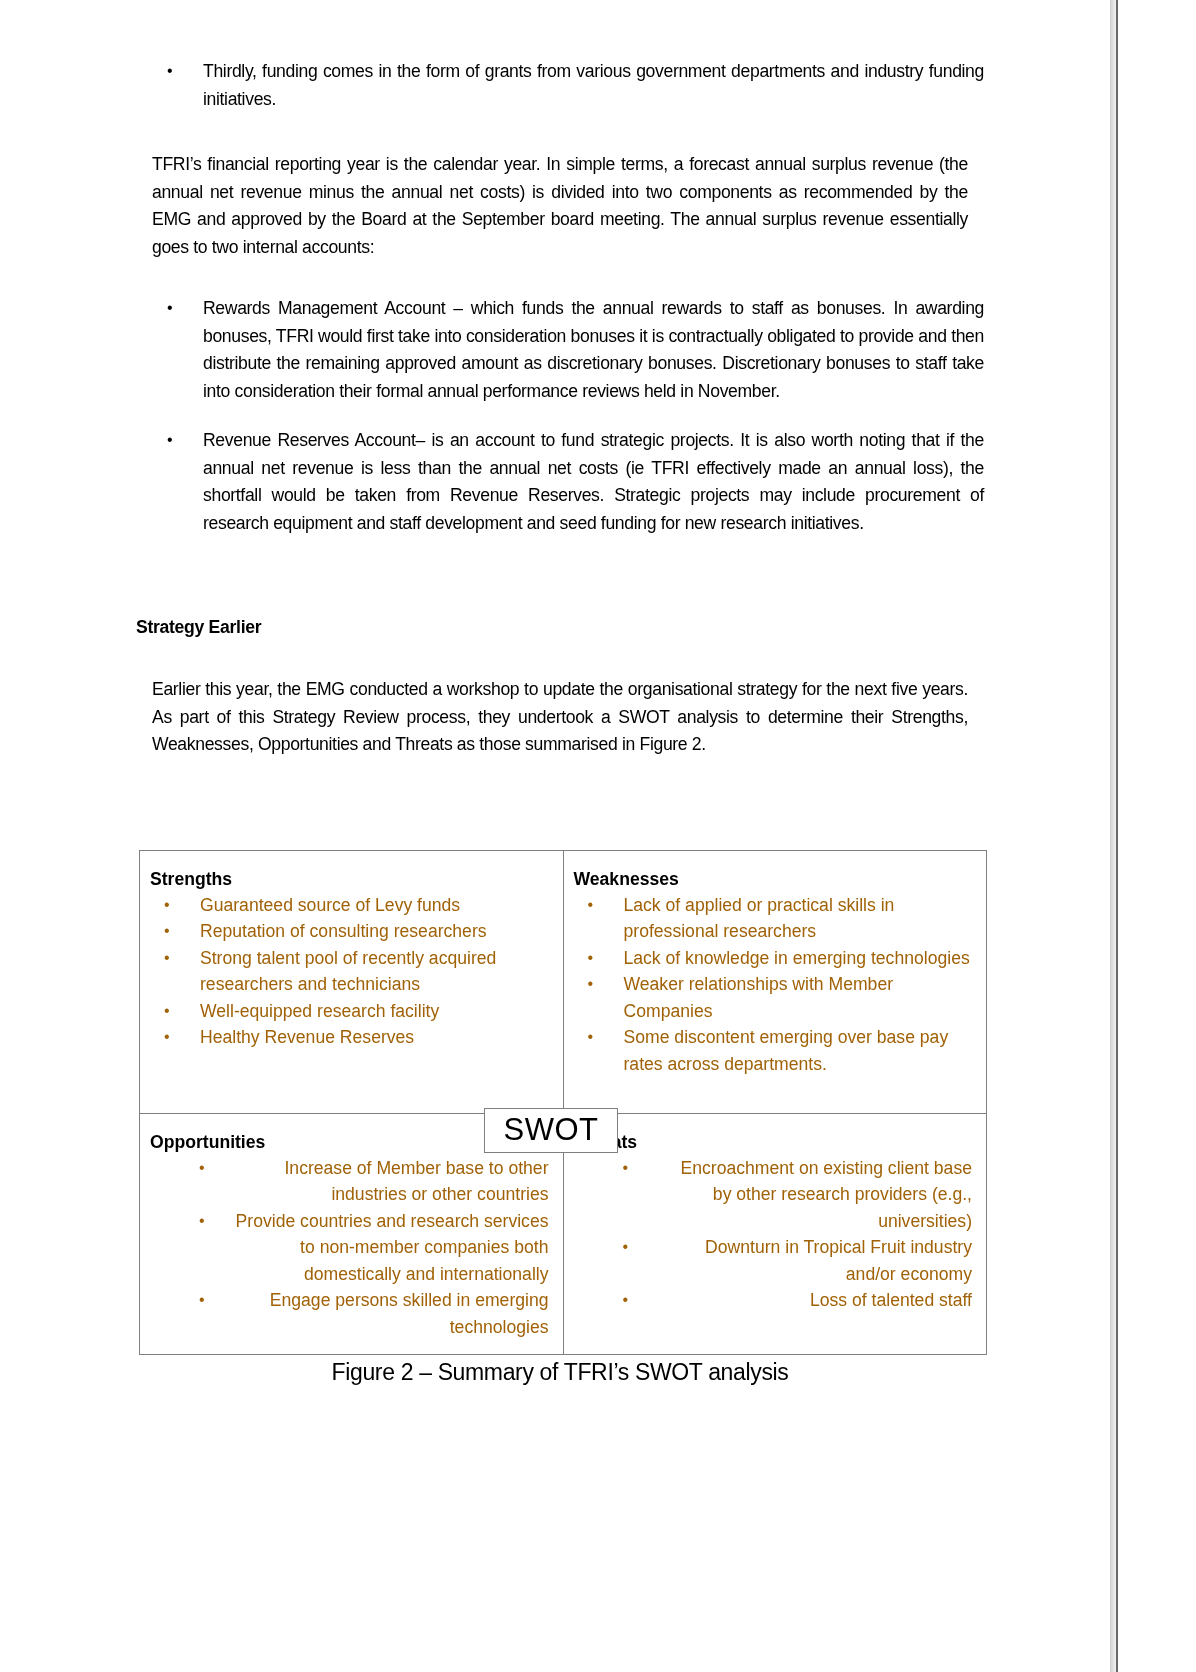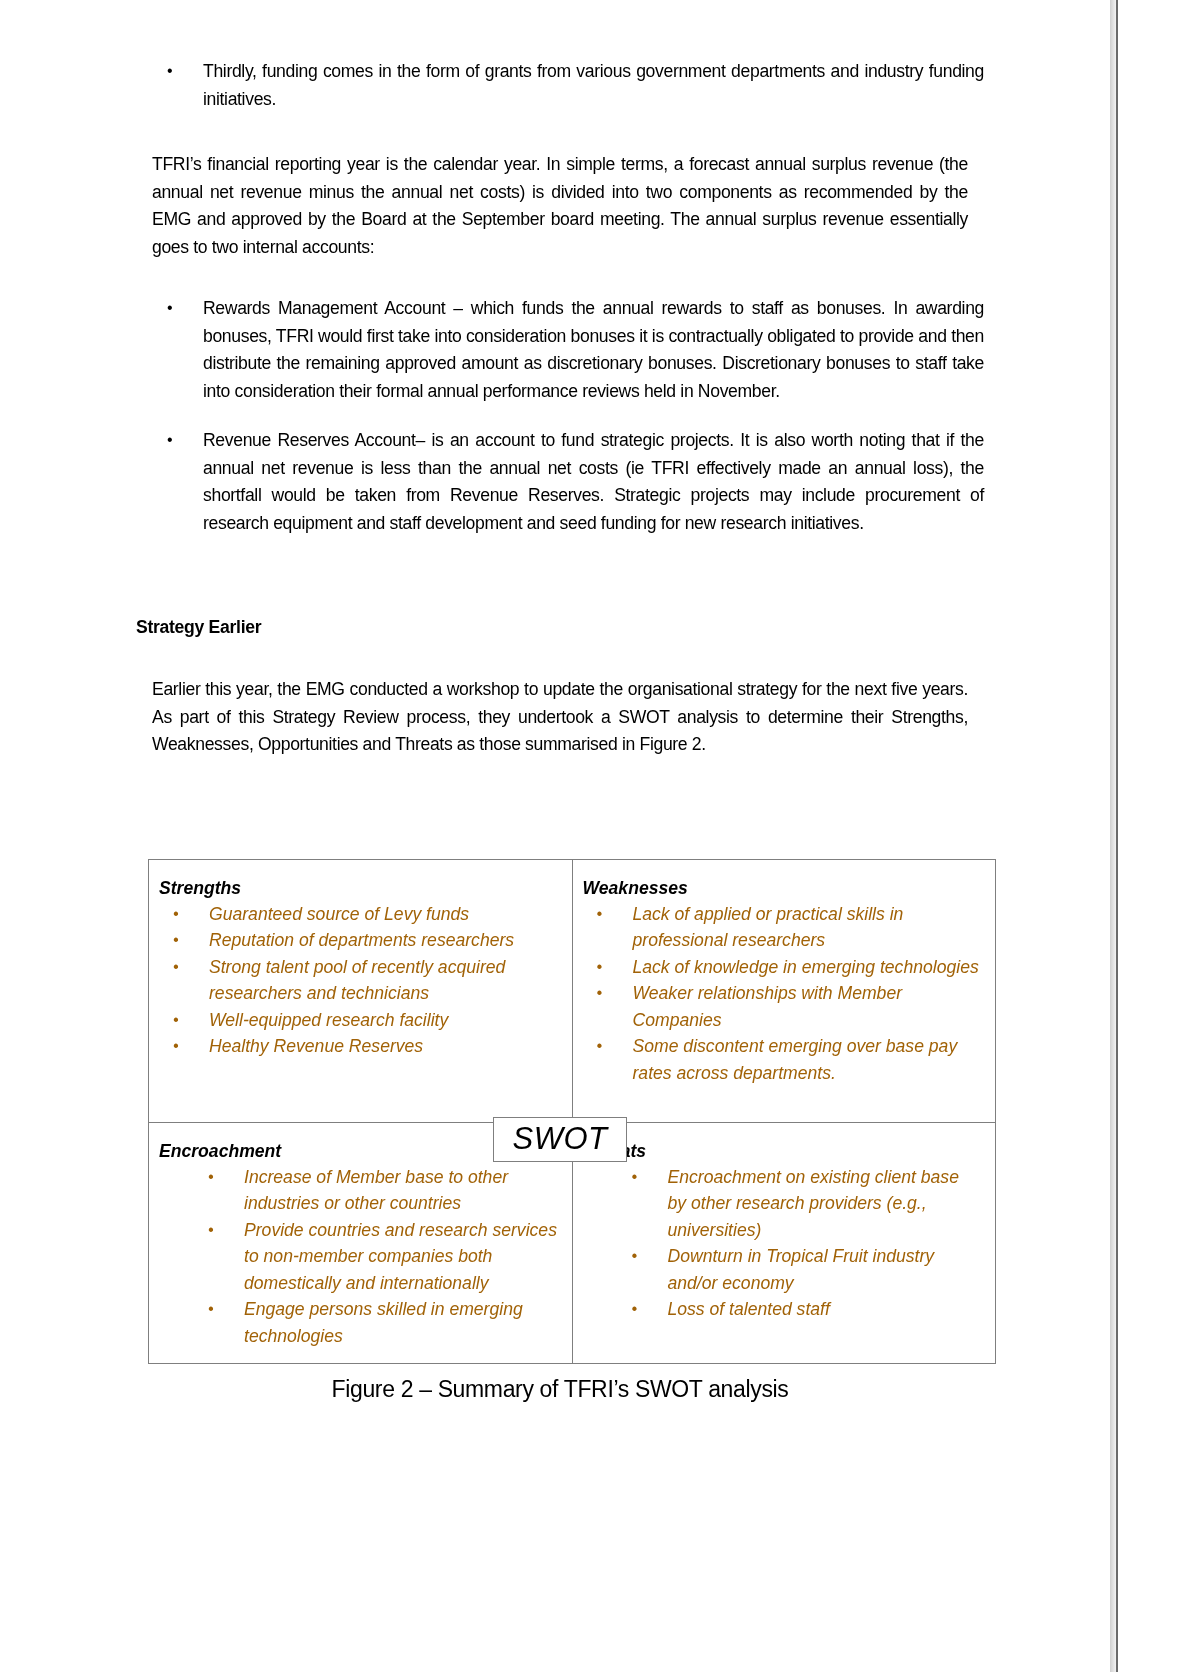--- a/index.html
+++ b/index.html
@@ -101,22 +101,21 @@
   }
   .spacer-14 { height: 14px; }
   .spacer-18 { height: 18px; }
   .spacer-22 { height: 22px; }
   .spacer-58 { height: 58px; }
 
   
   #swot-figure {
     position: relative;
     width: 848px;
-    margin: 12px;
-    font-style: italic;
+    margin: 3px;
   }
   #swot-table {
     width: 848px;
     border-collapse: collapse;
     table-layout: fixed;
   }
   #swot-table td {
     border: 1px solid #7f7f7f;
     vertical-align: top;
     padding: 0;
@@ -147,21 +146,21 @@
     letter-spacing: 0px;
   }
   .quad-list li::before {
     content: "\2022";
     position: absolute;
     left: 14px;
     top: 0;
     font-size: 16px;
   }
   
-  .quad-list.indented li { padding-left: 85px; }
+  .quad-list.indented li { padding-left: 85px; text-align: right; }
   .quad-list.indented li::before { left: 49px; }
 
   td.q-strengths   { height: 262px; }
   td.q-weaknesses  { height: 262px; }
   td.q-opportunities { height: 228px; }
   td.q-threats     { height: 228px; }
 
   #swot-center-label {
     position: absolute;
     left: 345px;
@@ -229,21 +228,21 @@
 
     <div id="swot-figure">
       <table id="swot-table">
         <tbody>
           <tr>
             <td class="q-strengths">
               <div class="quad-inner">
                 <div class="quad-title">Strengths</div>
                 <ul class="quad-list">
                   <li>Guaranteed source of Levy funds</li>
-                  <li>Reputation of departments researchers</li>
+                  <li>Reputation of consulting researchers</li>
                   <li>Strong talent pool of recently acquired researchers and technicians</li>
                   <li>Well-equipped research facility</li>
                   <li>Healthy Revenue Reserves</li>
                 </ul>
               </div>
             </td>
             <td class="q-weaknesses">
               <div class="quad-inner">
                 <div class="quad-title">Weaknesses</div>
                 <ul class="quad-list">
@@ -251,21 +250,21 @@
                   <li>Lack of knowledge in emerging technologies</li>
                   <li>Weaker relationships with Member Companies</li>
                   <li>Some discontent emerging over base pay rates across departments.</li>
                 </ul>
               </div>
             </td>
           </tr>
           <tr>
             <td class="q-opportunities">
               <div class="quad-inner">
-                <div class="quad-title">Encroachment</div>
+                <div class="quad-title">Opportunities</div>
                 <ul class="quad-list indented">
                   <li>Increase of Member base to other industries or other countries</li>
                   <li>Provide countries and research services to non-member companies both domestically and internationally</li>
                   <li>Engage persons skilled in emerging technologies</li>
                 </ul>
               </div>
             </td>
             <td class="q-threats">
               <div class="quad-inner">
                 <div class="quad-title">Threats</div>

